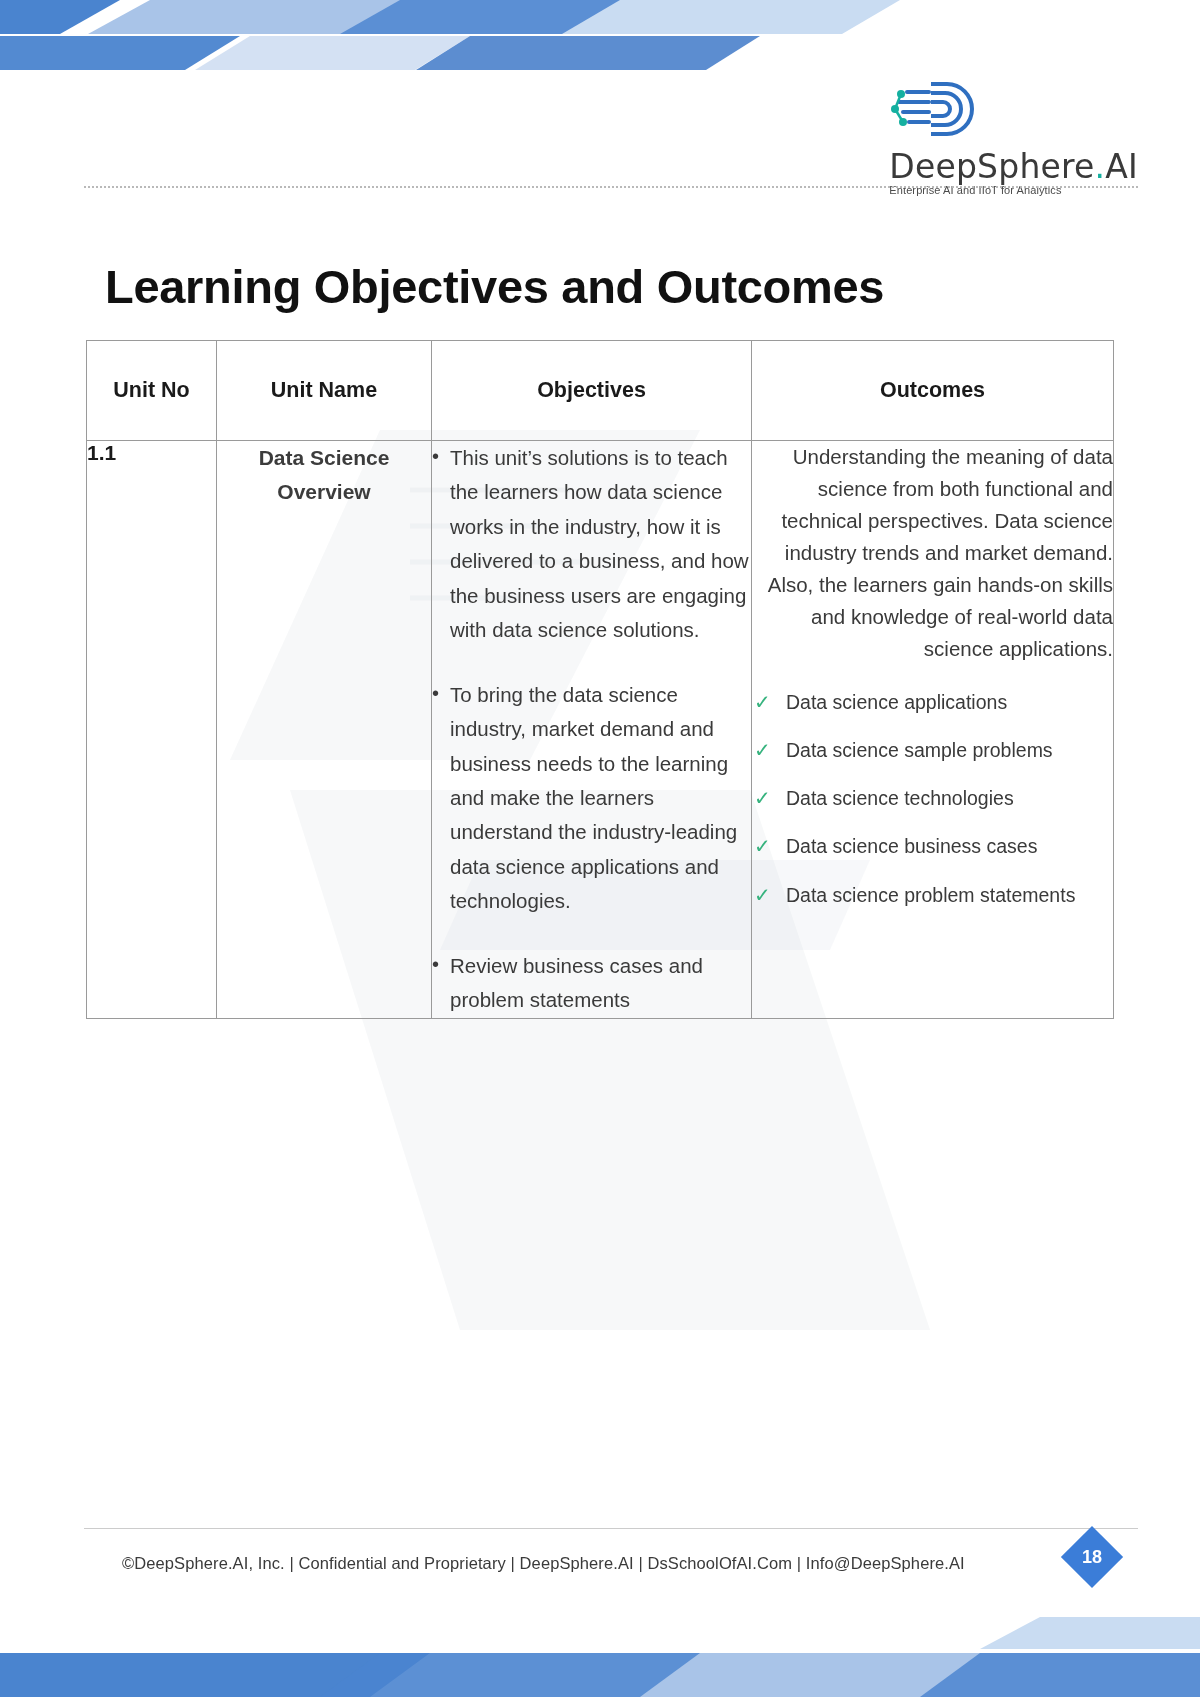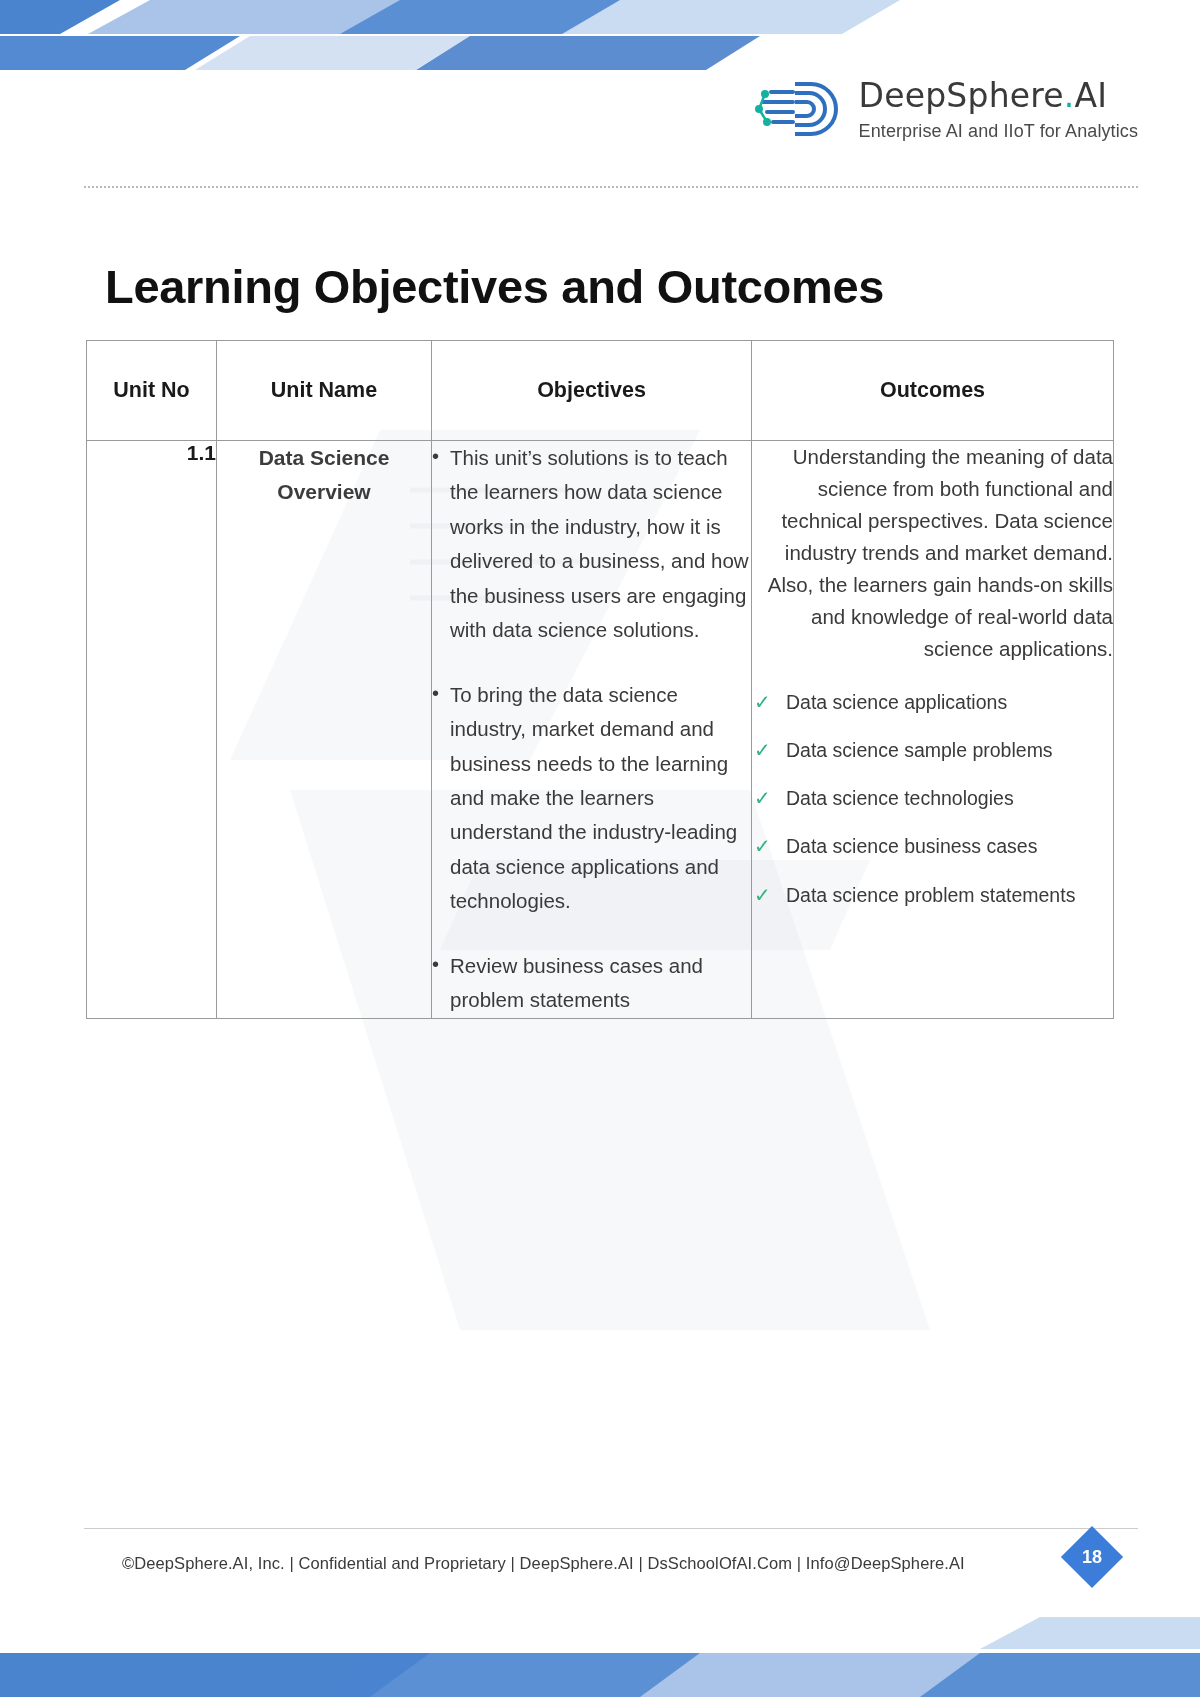--- a/index.html
+++ b/index.html
@@ -25,36 +25,36 @@
     left: 230px; top: 430px;
     width: 720px; height: 900px;
     opacity: .55;
     pointer-events: none;
   }
 
   
   .logo-wrap {
     position: absolute;
     right: 62px; top: 78px;
-    display: flex; align-items: flex-end; gap: 10px;
+    display: flex; align-items: flex-start; gap: 10px; flex-direction: column;
   }
   .logo-mark { width: 96px; height: 62px; }
   .logo-text { line-height: 1; }
   .logo-title {
     font-family: "DejaVu Sans", sans-serif;
     font-size: 33px;
     color: #3a3a3a;
     letter-spacing: .2px;
     white-space: nowrap;
   }
   .logo-title .dot { color: #15b0a0; }
   .logo-sub {
-    font-size: 18px;
+    font-size: 11px;
     color: #4a4a4a;
-    margin-top: 10px;
+    margin-top: 2px;
     letter-spacing: .1px;
     white-space: nowrap;
     text-align: left;
   }
 
   .head-rule {
     position: absolute;
     left: 84px; right: 62px; top: 186px;
     border-top: 2px dotted #b9b9b9;
     height: 0;
@@ -94,21 +94,21 @@
     font-weight: bold;
     color: #1a1a1a;
     padding: 14px 4px;
   }
   .col-a { width: 130px; }
   .col-b { width: 215px; }
   .col-c { width: 320px; }
   .col-d { width: 362px; }
 
   .cell-unitno {
-    text-align: right;
+    text-align: left;
     font-size: 21px;
     font-weight: bold;
     color: #1a1a1a;
     padding-top: 118px;
   }
   .cell-unitname {
     text-align: center;
     font-size: 21px;
     font-weight: bold;
     color: #3c3c3c;

